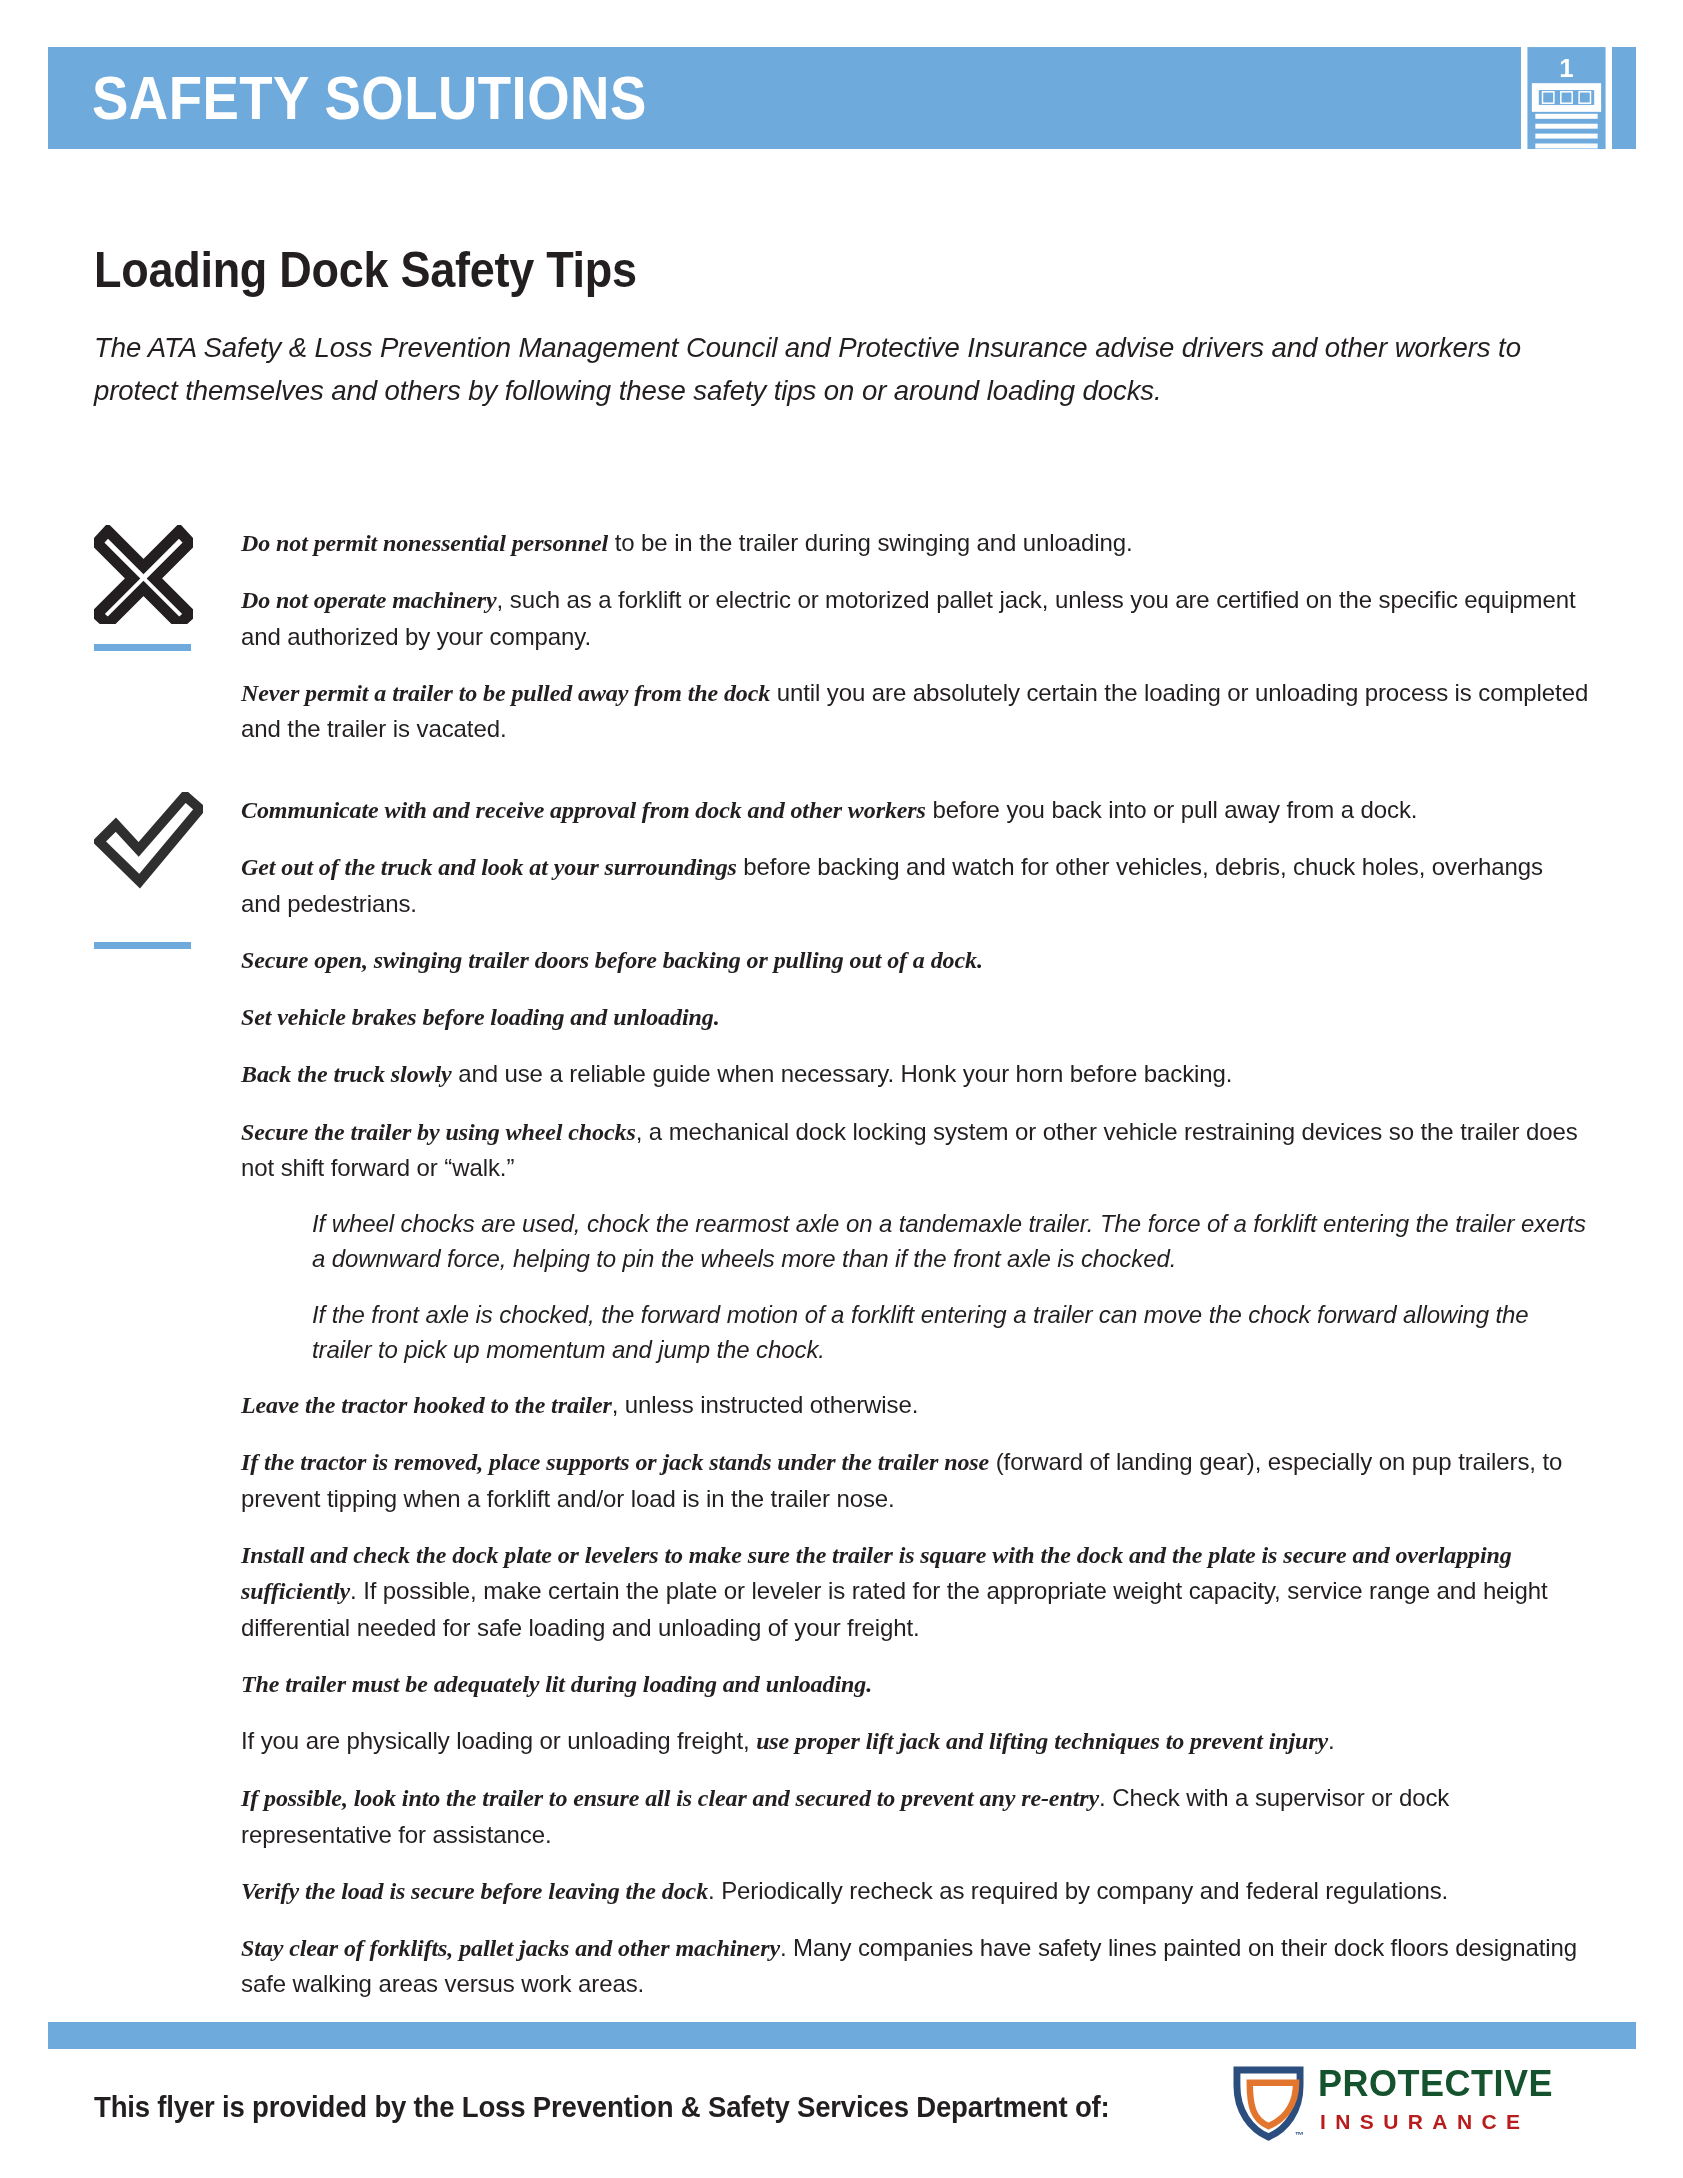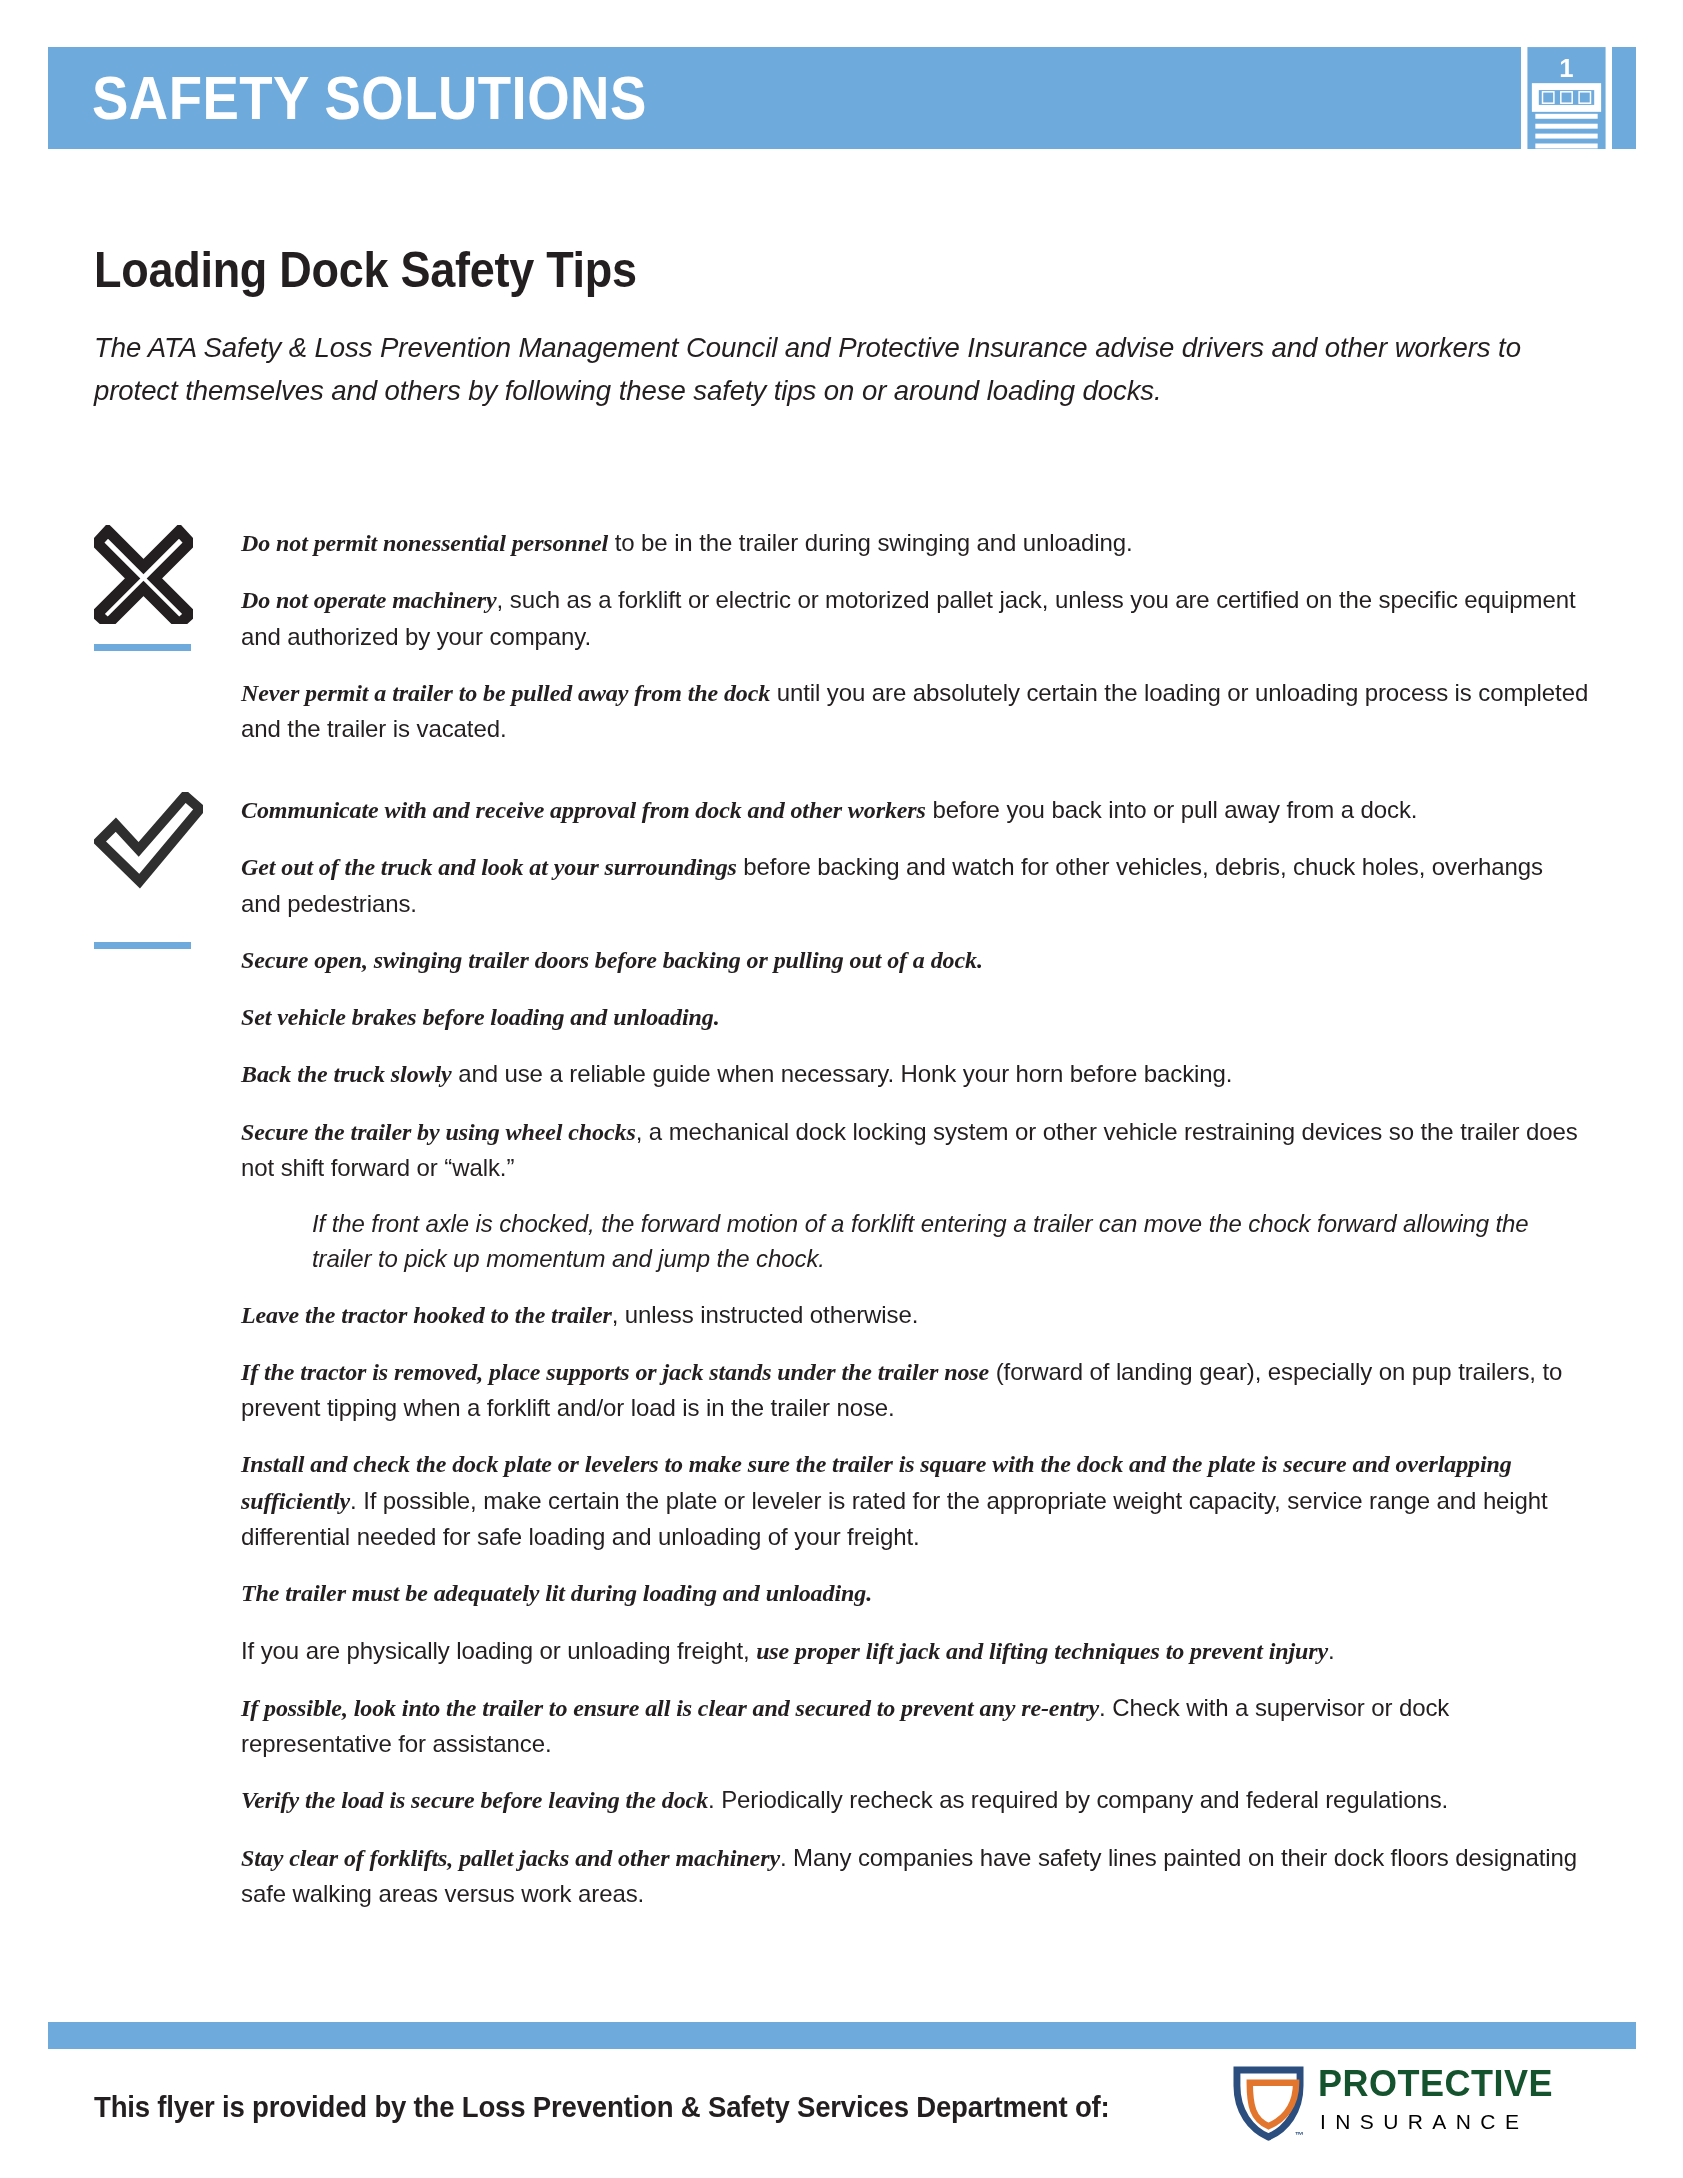--- a/index.html
+++ b/index.html
@@ -173,22 +173,22 @@
     color: #14532d;
     letter-spacing: 0.5px;
     line-height: 1;
     font-family: "Liberation Sans", sans-serif;
   }
   .logo-sub {
     position: absolute;
     left: 87px;
     top: 47px;
     font-size: 21px;
-    font-weight: normal;
-    color: #000000;
+    font-weight: bold;
+    color: #b91c1c;
     letter-spacing: 9.4px;
     line-height: 1;
   }
 </style>
 </head>
 <body>
 
 <div class="page">
 
   <div class="header-bar">
@@ -244,20 +244,21 @@
       </div>
       <div class="icon-rule"></div>
     </div>
     <div class="section-body">
       <p class="tip"><b>Communicate with and receive approval from dock and other workers</b><span> before you back into or pull away from a dock.</span></p>
       <p class="tip"><b>Get out of the truck and look at your surroundings</b><span> before backing and watch for other vehicles, debris, chuck holes, overhangs and pedestrians.</span></p>
       <p class="tip"><b>Secure open, swinging trailer doors before backing or pulling out of a dock.</b><span></span></p>
       <p class="tip"><b>Set vehicle brakes before loading and unloading.</b><span></span></p>
       <p class="tip"><b>Back the truck slowly</b><span> and use a reliable guide when necessary. Honk your horn before backing.</span></p>
       <p class="tip"><b>Secure the trailer by using wheel chocks</b><span>, a mechanical dock locking system or other vehicle restraining devices so the trailer does not shift forward or “walk.”</span></p>
+      <p class="tip sub"><span>If wheel chocks are used, chock the rearmost axle on a tandemaxle trailer. The force of a forklift entering the trailer exerts a downward force, helping to pin the wheels more than if the front axle is chocked.</span></p>
       <p class="tip sub"><span>If the front axle is chocked, the forward motion of a forklift entering a trailer can move the chock forward allowing the trailer to pick up momentum and jump the chock.</span></p>
       <p class="tip"><b>Leave the tractor hooked to the trailer</b><span>, unless instructed otherwise.</span></p>
       <p class="tip"><b>If the tractor is removed, place supports or jack stands under the trailer nose</b><span> (forward of landing gear), especially on pup trailers, to prevent tipping when a forklift and/or load is in the trailer nose.</span></p>
       <p class="tip"><b>Install and check the dock plate or levelers to make sure the trailer is square with the dock and the plate is secure and overlapping sufficiently</b><span>. If possible, make certain the plate or leveler is rated for the appropriate weight capacity, service range and height differential needed for safe loading and unloading of your freight.</span></p>
       <p class="tip"><b>The trailer must be adequately lit during loading and unloading.</b><span></span></p>
       <p class="tip"><span>If you are physically loading or unloading freight, </span><b>use proper lift jack and lifting techniques to prevent injury</b><span>.</span></p>
       <p class="tip"><b>If possible, look into the trailer to ensure all is clear and secured to prevent any re-entry</b><span>. Check with a supervisor or dock representative for assistance.</span></p>
       <p class="tip"><b>Verify the load is secure before leaving the dock</b><span>. Periodically recheck as required by company and federal regulations.</span></p>
       <p class="tip"><b>Stay clear of forklifts, pallet jacks and other machinery</b><span>. Many companies have safety lines painted on their dock floors designating safe walking areas versus work areas.</span></p>
     </div>

